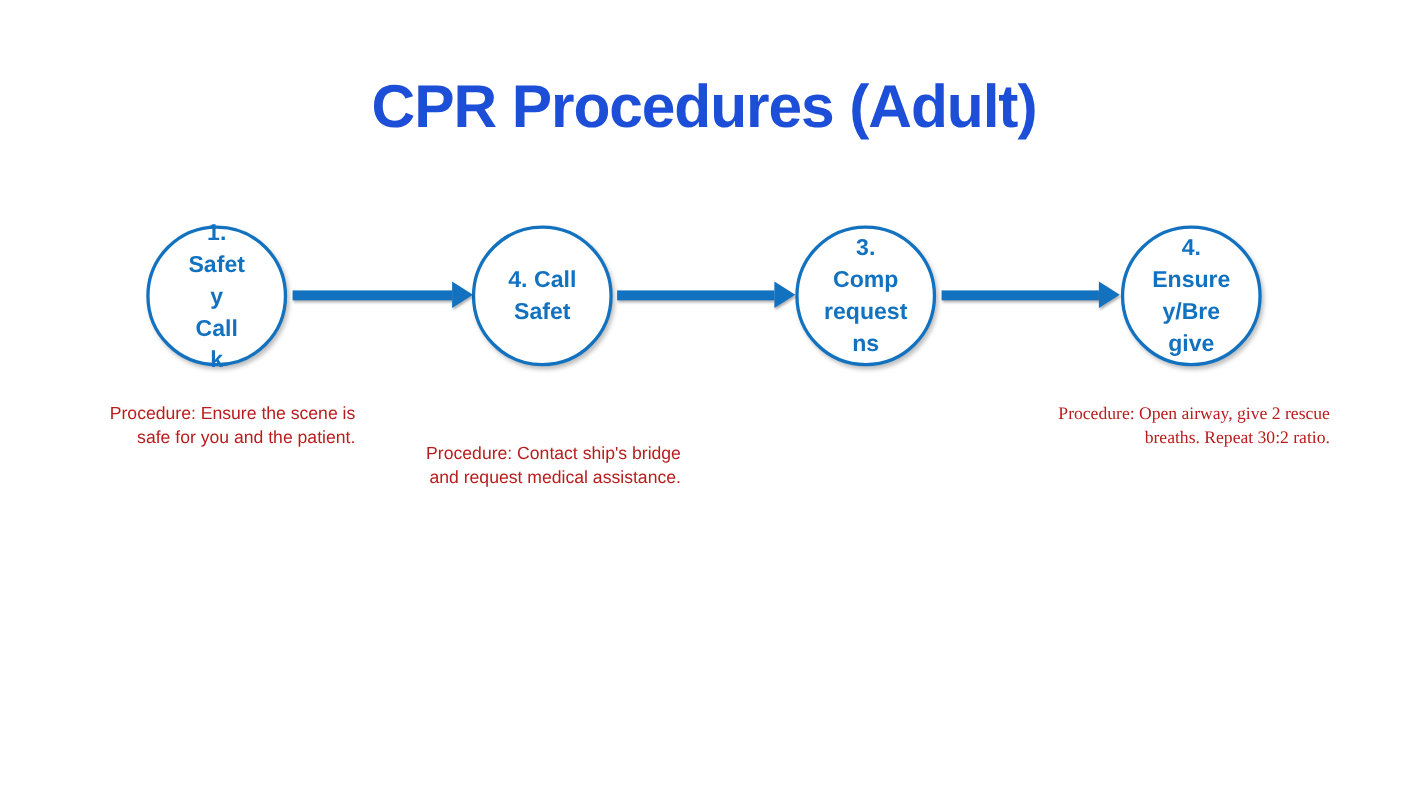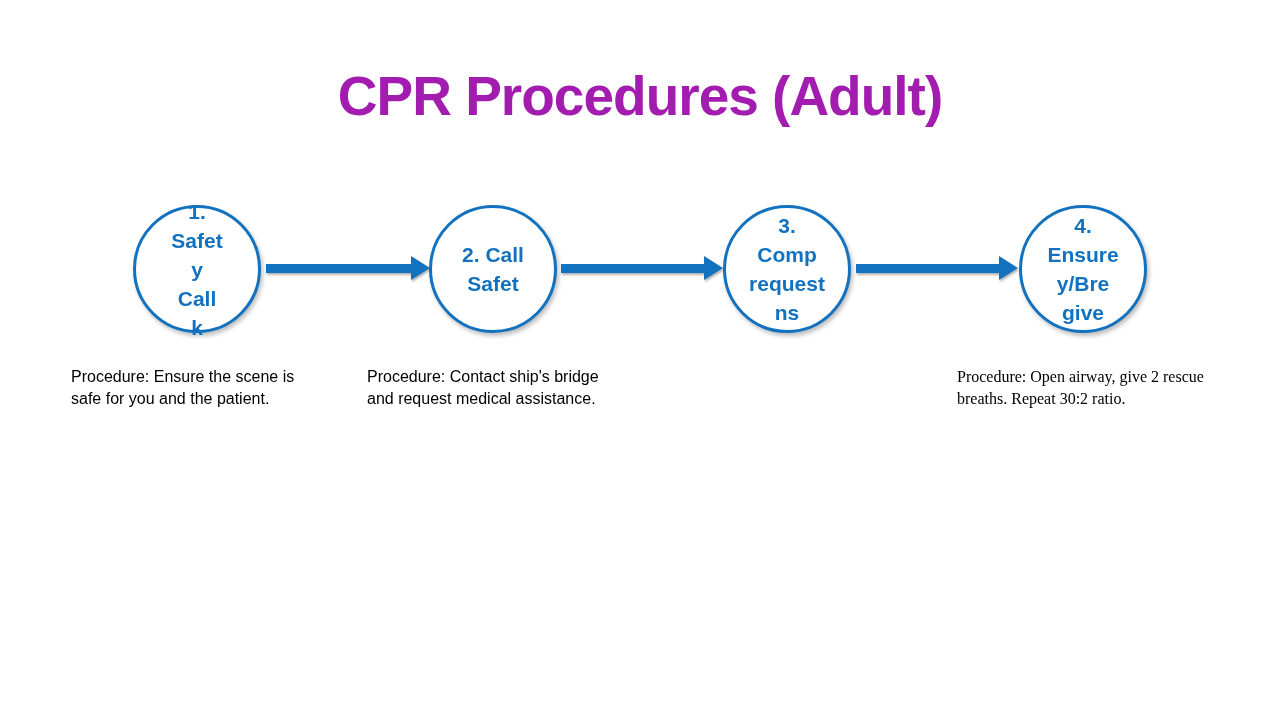--- a/index.html
+++ b/index.html
@@ -18,21 +18,21 @@
   .slide-title {
     position: absolute;
     top: 64px;
     left: 0;
     width: 1280px;
     line-height: 64px;
     text-align: center;
     font-size: 55px;
     font-weight: bold;
     letter-spacing: -1px;
-    color: #a21caf;
+    color: #1d4ed8;
   }
   .step-circle {
     position: absolute;
     top: 205px;
     width: 122px;
     height: 122px;
     border: 3px solid #1272BF;
     border-radius: 50%;
     background: #ffffff;
     box-shadow: 2px 3px 4px rgba(110,110,110,0.45);
@@ -79,27 +79,27 @@
     width: 0;
     height: 0;
     border-top: 12px solid transparent;
     border-bottom: 12px solid transparent;
     border-left: 19px solid #1272BF;
   }
   .procedure-text {
     position: absolute;
     top: 366px;
     width: 252px;
-    text-align: left;
+    text-align: right;
     font-size: 16px;
     line-height: 21.5px;
-    color: #000000;
+    color: #b91c1c;
   }
   .proc-1 { left: 71px; }
-  .proc-2 { left: 367px; }
+  .proc-2 { left: 367px; margin-top: 36px; }
   .proc-3 { left: 661px; }
   .proc-4 { left: 957px; font-family: Liberation Serif, serif; }
   .circle-line { display: block; }
 </style>
 </head>
 <body>
 
 <div class="slide">
 
   <div class="slide-title">CPR Procedures (Adult)</div>
@@ -126,21 +126,21 @@
     <div>
       <span class="circle-line">1.</span>
       <span class="circle-line">Safet</span>
       <span class="circle-line">y</span>
       <span class="circle-line">Call</span>
       <span class="circle-line">k</span>
     </div>
   </div>
   <div class="step-circle-label label-2">
     <div>
-      <span class="circle-line">2. Call</span>
+      <span class="circle-line">4. Call</span>
       <span class="circle-line">Safet</span>
     </div>
   </div>
   <div class="step-circle-label label-3">
     <div>
       <span class="circle-line">3.</span>
       <span class="circle-line">Comp</span>
       <span class="circle-line">request</span>
       <span class="circle-line">ns</span>
     </div>

